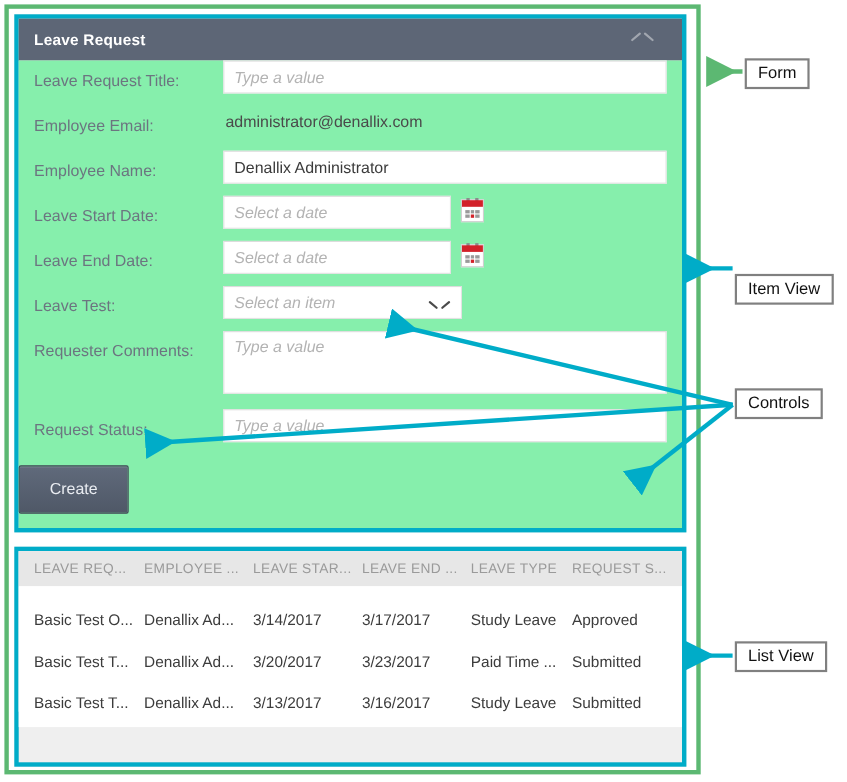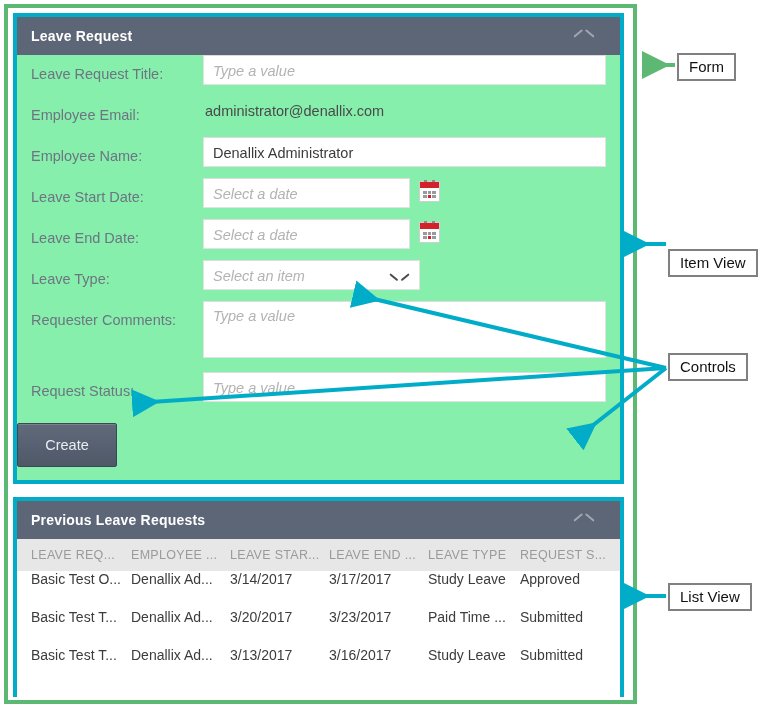--- a/index.html
+++ b/index.html
@@ -133,21 +133,21 @@
   
   .table{background:#ffffff;height:160px;}
   .thead{
     display:flex;background:#e7e7e7;height:32px;align-items:center;
     padding-left:14px;
   }
   .thead div{
     color:#9a9a9a;font-size:12.5px;letter-spacing:.3px;
     white-space:nowrap;overflow:hidden;
   }
-  .trow{display:flex;align-items:flex-start;height:38px;padding-left:14px;background:#ffffff;}
+  .trow{display:flex;align-items:flex-end;height:38px;padding-left:14px;background:#ffffff;}
   .trow div{
     color:#3c3c3c;font-size:14px;white-space:nowrap;overflow:hidden;
   }
   .c0{width:100px;}
   .c1{width:99px;}
   .c2{width:99px;}
   .c3{width:99px;}
   .c4{width:92px;}
   .c5{width:100px;}
 
@@ -238,21 +238,21 @@
               <i></i>
               <i></i>
               <i class="r"></i>
               <i></i>
             </span>
         </div>
       </div>
     </div>
 
     <div class="row">
-      <div class="lbl">Leave Type:</div>
+      <div class="lbl">Leave Test:</div>
       <div class="field-wrap">
         <div class="txt-input ph select-input">Select an item</div>
         <div class="dd-chevron" style="right:auto;left:186px;top:10px;"></div>
       </div>
     </div>
 
     <div class="row">
       <div class="lbl">Requester Comments:</div>
       <div class="field-wrap">
         <div class="txt-input ph area-input">Type a value</div>
@@ -268,24 +268,20 @@
 
     <div class="btn-row">
       <div class="create-btn">Create</div>
     </div>
 
   </div>
 </div>
 
 <div class="panel" id="list-panel">
 
-  <div class="panel-header">
-    <div class="title">Previous Leave Requests</div>
-    <div class="chevron-up"></div>
-  </div>
 
   <div class="table">
     <div class="thead">
       <div class="c0">LEAVE REQ...</div>
       <div class="c1">EMPLOYEE ...</div>
       <div class="c2">LEAVE STAR...</div>
       <div class="c3">LEAVE END ...</div>
       <div class="c4">LEAVE TYPE</div>
       <div class="c5">REQUEST S...</div>
     </div>

